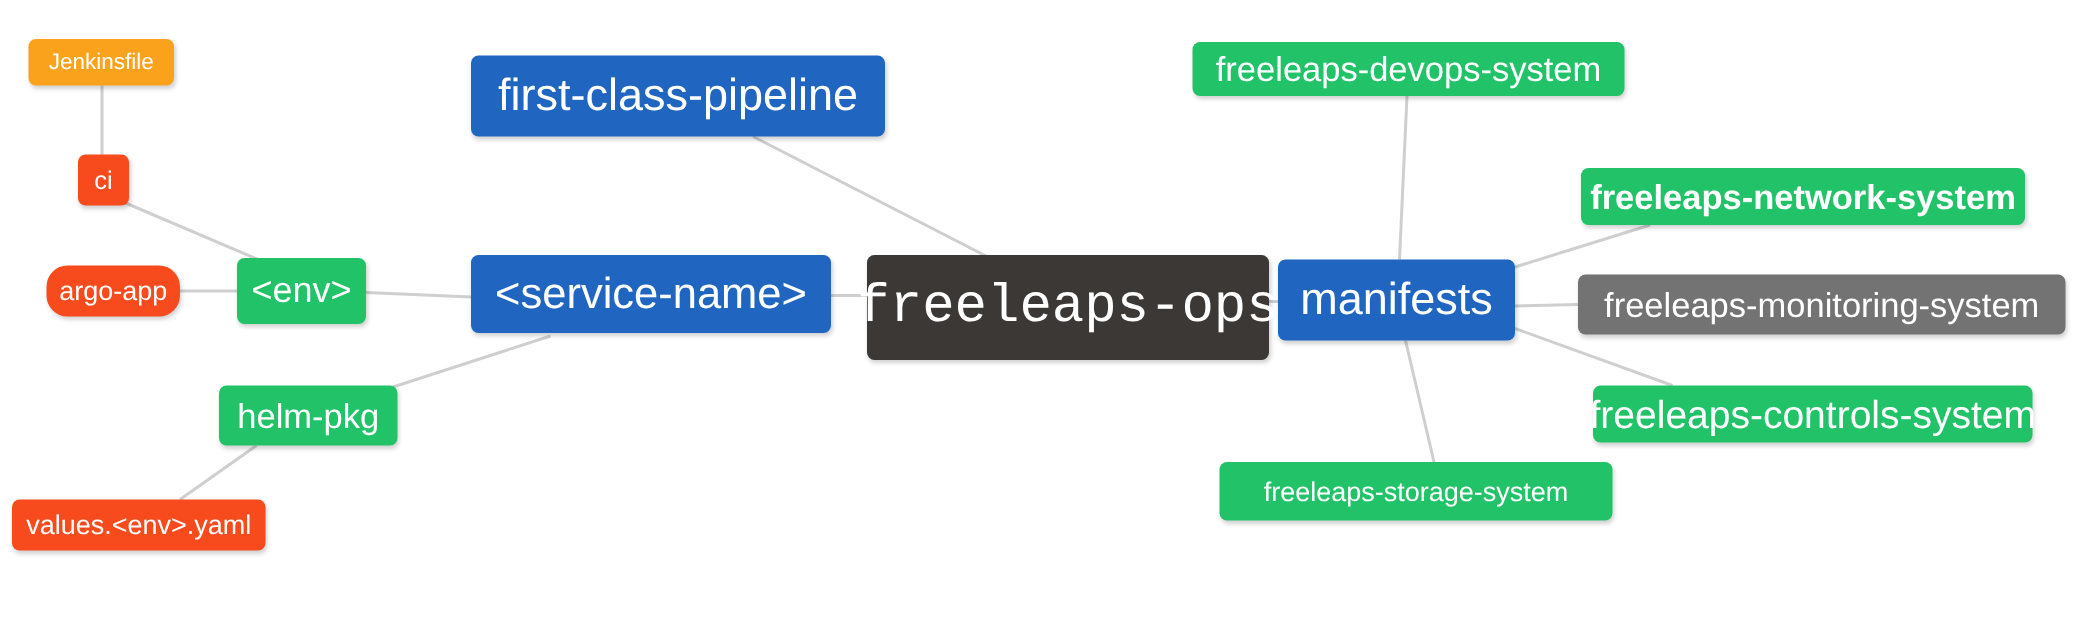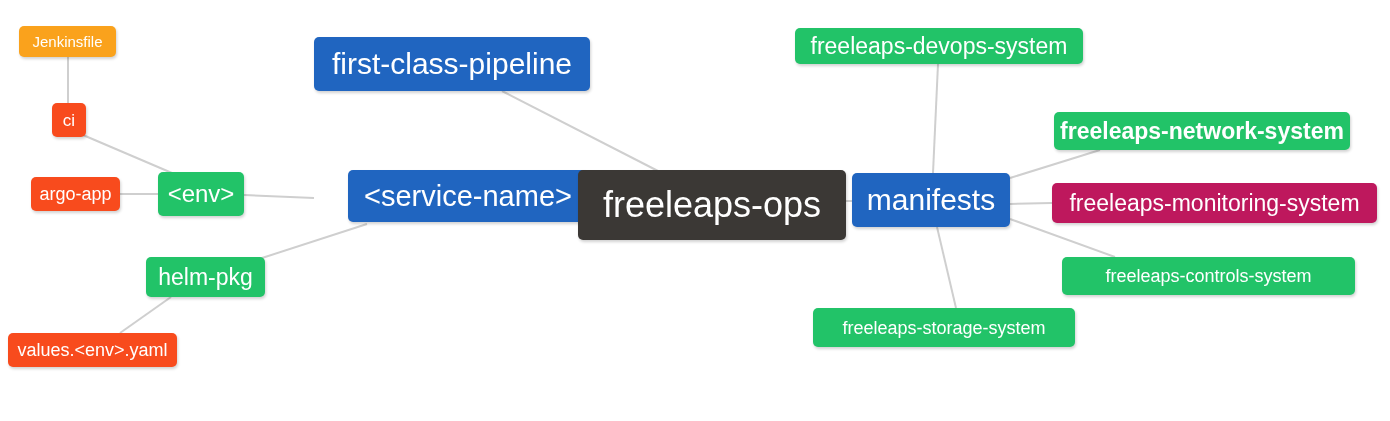--- a/index.html
+++ b/index.html
@@ -61,27 +61,27 @@
       <line x1="846" y1="201" x2="852" y2="201" stroke="#CFCFCF" stroke-width="2"></line>
       <line x1="933" y1="173" x2="938" y2="64" stroke="#CFCFCF" stroke-width="2"></line>
       <line x1="1010" y1="178" x2="1100" y2="150" stroke="#CFCFCF" stroke-width="2"></line>
       <line x1="1010" y1="204" x2="1052" y2="203" stroke="#CFCFCF" stroke-width="2"></line>
       <line x1="1010" y1="219" x2="1115" y2="257" stroke="#CFCFCF" stroke-width="2"></line>
       <line x1="937" y1="227" x2="956" y2="308" stroke="#CFCFCF" stroke-width="2"></line>
     </svg>
   <div class="nodes-layer">
       <div class="node" style="left: 19px; top: 26px; width: 97px; height: 31px; font-size: 15px; background: rgb(250, 162, 28); color: rgb(255, 255, 255);">Jenkinsfile</div>
       <div class="node" style="left: 52px; top: 103px; width: 34px; height: 34px; font-size: 17px; background: rgb(248, 75, 29); color: rgb(255, 255, 255);">ci</div>
-      <div class="node" style="left: 31px; top: 177px; width: 89px; height: 34px; font-size: 18px; background: rgb(248, 75, 29); color: rgb(255, 255, 255);">argo-app</div>
+      <div class="node" style="left: 31px; top: 177px; width: 89px; height: 34px; font-size: 18px; background: rgb(248, 75, 29); color: rgb(255, 255, 255); border-radius: 14px;">argo-app</div>
       <div class="node" style="left: 158px; top: 172px; width: 86px; height: 44px; font-size: 24px; background: rgb(34, 195, 104); color: rgb(255, 255, 255);">&lt;env&gt;</div>
       <div class="node" style="left: 146px; top: 257px; width: 119px; height: 40px; font-size: 23px; background: rgb(34, 195, 104); color: rgb(255, 255, 255);">helm-pkg</div>
       <div class="node" style="left: 8px; top: 333px; width: 169px; height: 34px; font-size: 18px; background: rgb(248, 75, 29); color: rgb(255, 255, 255);">values.&lt;env&gt;.yaml</div>
       <div class="node" style="left: 314px; top: 37px; width: 276px; height: 54px; font-size: 30px; background: rgb(32, 101, 192); color: rgb(255, 255, 255);">first-class-pipeline</div>
-      <div class="node" style="left: 314px; top: 170px; width: 240px; height: 52px; font-size: 29px; background: rgb(32, 101, 192); color: rgb(255, 255, 255); margin-left: 34px;">&lt;service-name&gt;</div>
-      <div class="node" style="left: 578px; top: 170px; width: 268px; height: 70px; font-size: 36px; background: rgb(59, 56, 53); color: rgb(255, 255, 255);">freeleaps-ops</div>
+      <div class="node" style="left: 314px; top: 170px; width: 240px; height: 52px; font-size: 29px; background: rgb(32, 101, 192); color: rgb(255, 255, 255);">&lt;service-name&gt;</div>
+      <div class="node" style="left: 578px; top: 170px; width: 268px; height: 70px; font-size: 36px; background: rgb(59, 56, 53); color: rgb(255, 255, 255); font-family: Liberation Mono, monospace;">freeleaps-ops</div>
       <div class="node" style="left: 852px; top: 173px; width: 158px; height: 54px; font-size: 30px; background: rgb(32, 101, 192); color: rgb(255, 255, 255);">manifests</div>
       <div class="node" style="left: 795px; top: 28px; width: 288px; height: 36px; font-size: 23px; background: rgb(34, 195, 104); color: rgb(255, 255, 255);">freeleaps-devops-system</div>
       <div class="node" style="left: 1054px; top: 112px; width: 296px; height: 38px; font-size: 23px; background: rgb(34, 195, 104); color: rgb(255, 255, 255); font-weight: bold;">freeleaps-network-system</div>
-      <div class="node" style="left: 1052px; top: 183px; width: 325px; height: 40px; font-size: 23px; background: #be185d; color: rgb(255, 255, 255);">freeleaps-monitoring-system</div>
-      <div class="node" style="left: 1062px; top: 257px; width: 293px; height: 38px; font-size: 18px; background: rgb(34, 195, 104); color: rgb(255, 255, 255);">freeleaps-controls-system</div>
+      <div class="node" style="left: 1052px; top: 183px; width: 325px; height: 40px; font-size: 23px; background: #737373; color: rgb(255, 255, 255);">freeleaps-monitoring-system</div>
+      <div class="node" style="left: 1062px; top: 257px; width: 293px; height: 38px; font-size: 26px; background: rgb(34, 195, 104); color: rgb(255, 255, 255);">freeleaps-controls-system</div>
       <div class="node" style="left: 813px; top: 308px; width: 262px; height: 39px; font-size: 18px; background: rgb(34, 195, 104); color: rgb(255, 255, 255);">freeleaps-storage-system</div>
     </div>
 </div>
 
 </body></html>

